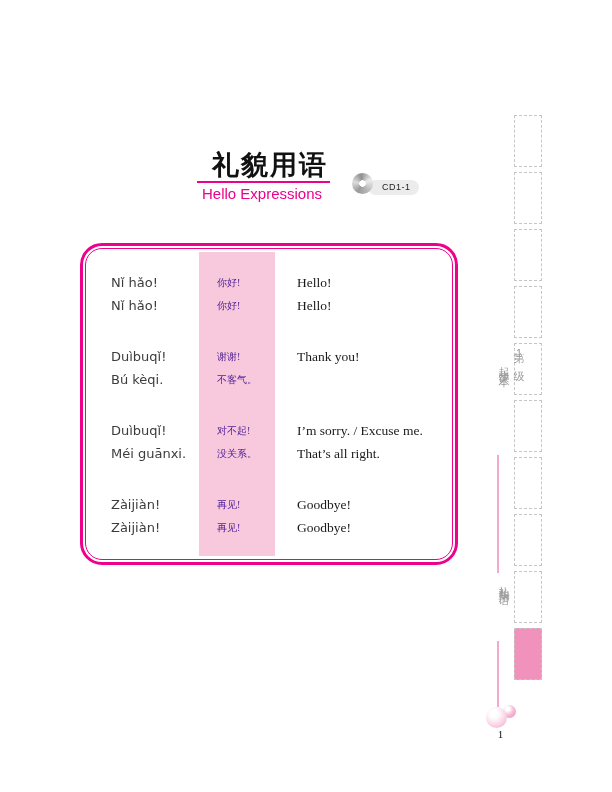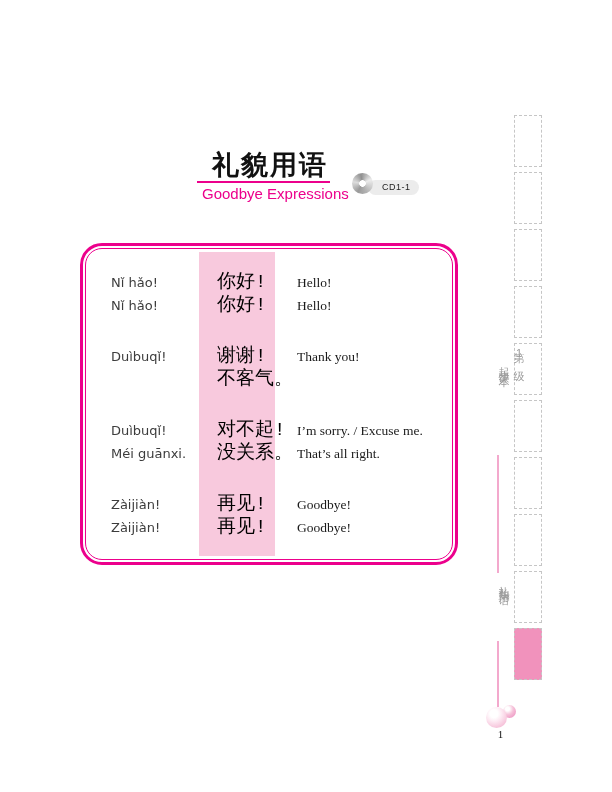--- a/index.html
+++ b/index.html
@@ -57,21 +57,21 @@
   }
   .rows-wrap{position:absolute;left:0;top:25px;right:0;z-index:1;}
   .phrase-group{margin-bottom:28px;}
   .phrase-row{position:relative;height:23px;padding-left:20px;}
   .c-pinyin{
     position:absolute;left:28px;top:0;width:100px;height:23px;line-height:23px;
     font-size:13px;color:#3c3c3c;font-family:"DejaVu Sans",sans-serif;white-space:nowrap;
   }
   .c-hanzi{
     position:absolute;left:134px;top:0;height:23px;line-height:23px;
-    font-size:19px;color:#000000;font-family:Liberation Mono, monospace;white-space:nowrap;
+    font-size:10px;color:#4c1d95;font-family:Liberation Serif, serif;white-space:nowrap;
   }
   .c-english{
     position:absolute;left:214px;top:0;height:23px;line-height:23px;
     font-size:13.5px;color:#1a1a1a;font-family:"Liberation Serif",serif;white-space:nowrap;text-align:center;
   }
 
   
   .tab-rail{position:absolute;left:514px;top:115px;width:28px;}
   .tab{
     box-sizing:border-box;width:28px;height:52px;margin-bottom:5px;
@@ -107,21 +107,21 @@
     font-size:11px;color:#111;font-family:"Liberation Serif",serif;
   }
 </style>
 </head>
 <body>
 
 <div class="page">
 
   <div class="title-zh">礼貌用语</div>
   <div class="title-rule"></div>
-  <div class="title-en">Goodbye Expressions</div>
+  <div class="title-en">Hello Expressions</div>
 
   <div class="cd-group">
     <span class="cd-badge">CD1-1</span>
     <span class="cd-disc"></span>
   </div>
 
   <div class="phrase-box">
     <div class="pink-col"></div>
     <div class="rows-wrap">
         <div class="phrase-group">
@@ -136,20 +136,21 @@
             <span class="c-english">Hello!</span>
           </div>
         </div>
         <div class="phrase-group">
           <div class="phrase-row">
             <span class="c-pinyin">Duìbuqǐ!</span>
             <span class="c-hanzi">谢谢!</span>
             <span class="c-english">Thank you!</span>
           </div>
           <div class="phrase-row">
+            <span class="c-pinyin">Bú kèqi.</span>
             <span class="c-hanzi">不客气。</span>
           </div>
         </div>
         <div class="phrase-group">
           <div class="phrase-row">
             <span class="c-pinyin">Duìbuqǐ!</span>
             <span class="c-hanzi">对不起!</span>
             <span class="c-english">I’m sorry. / Excuse me.</span>
           </div>
           <div class="phrase-row">

